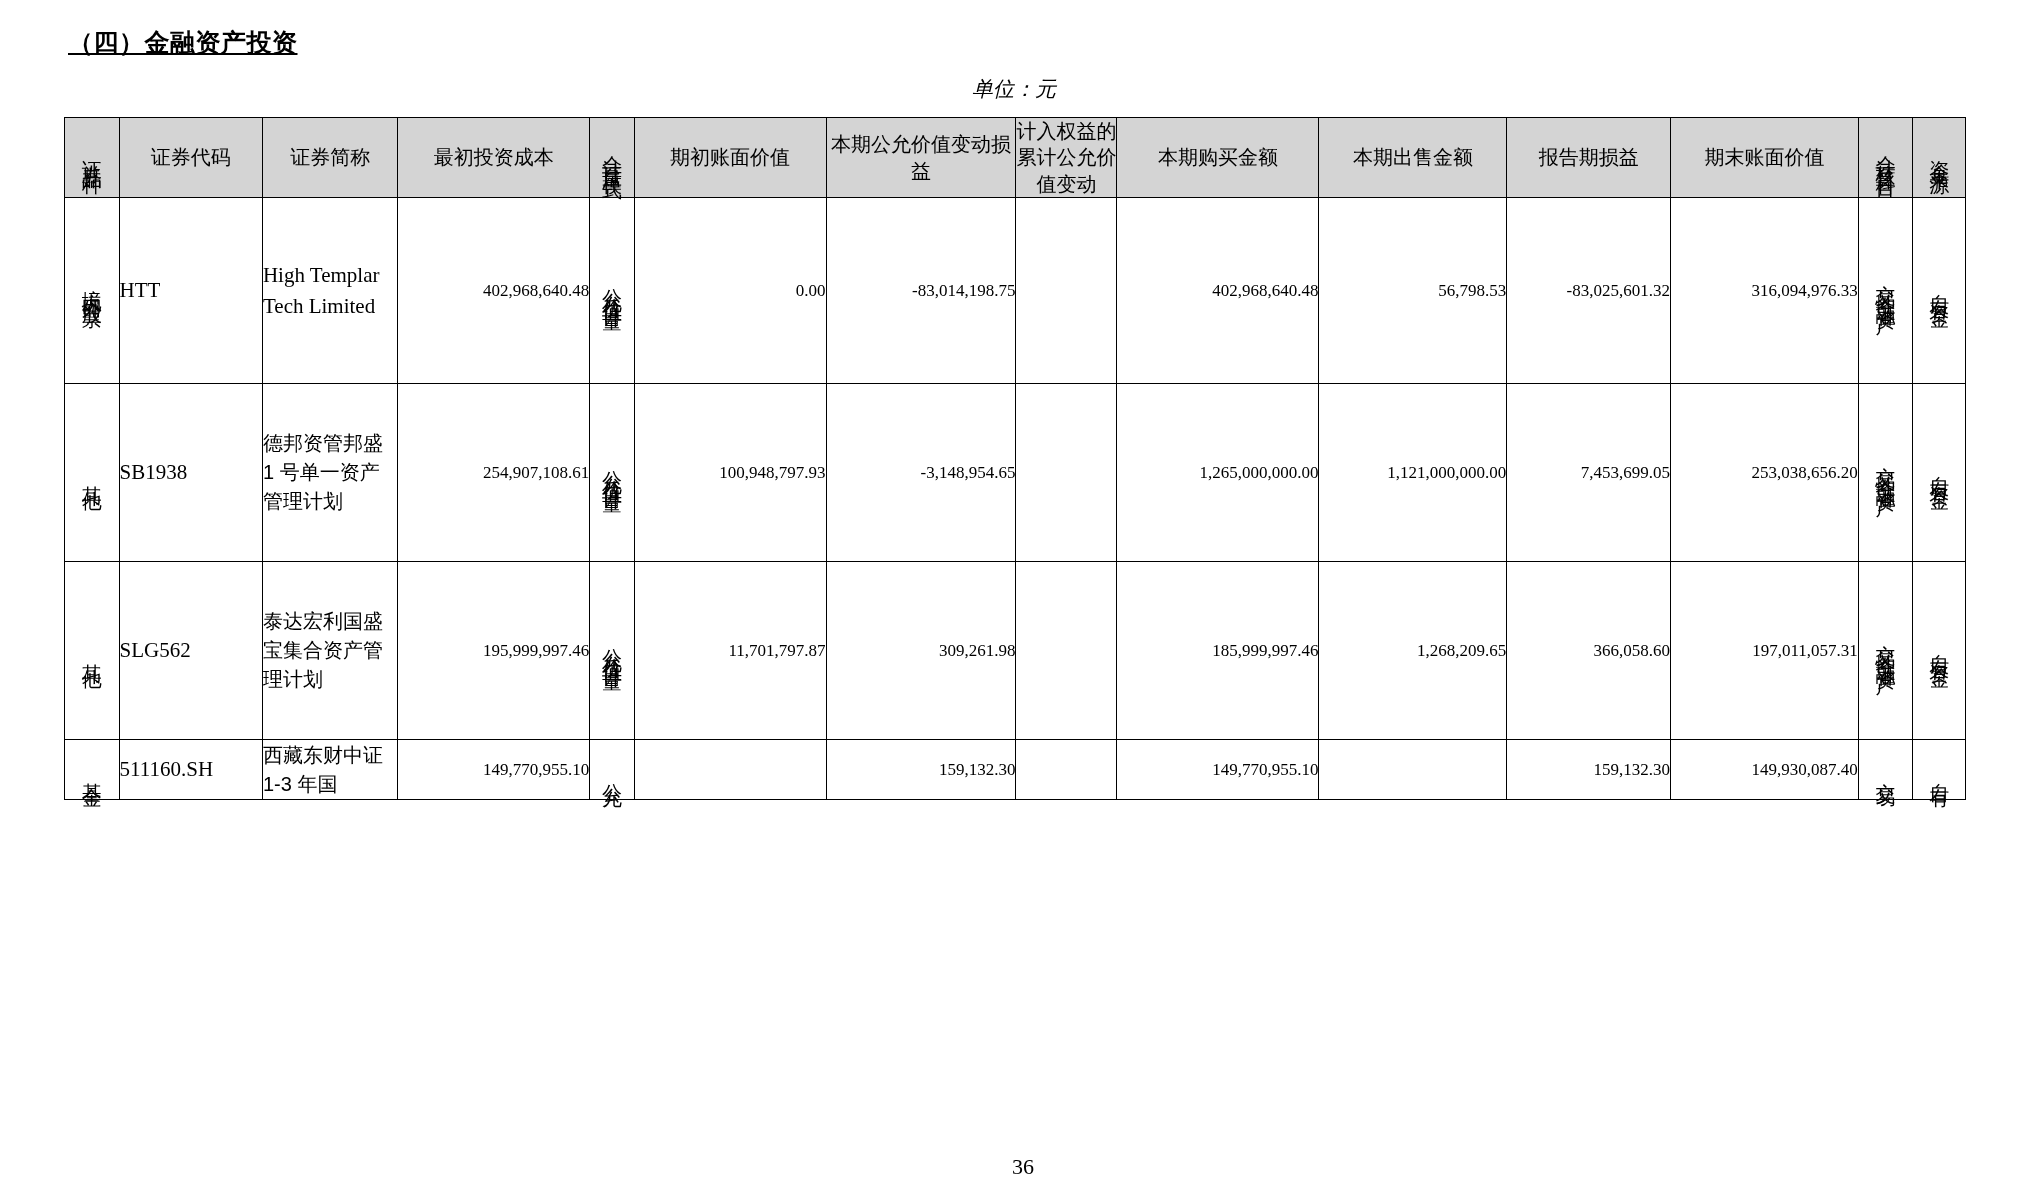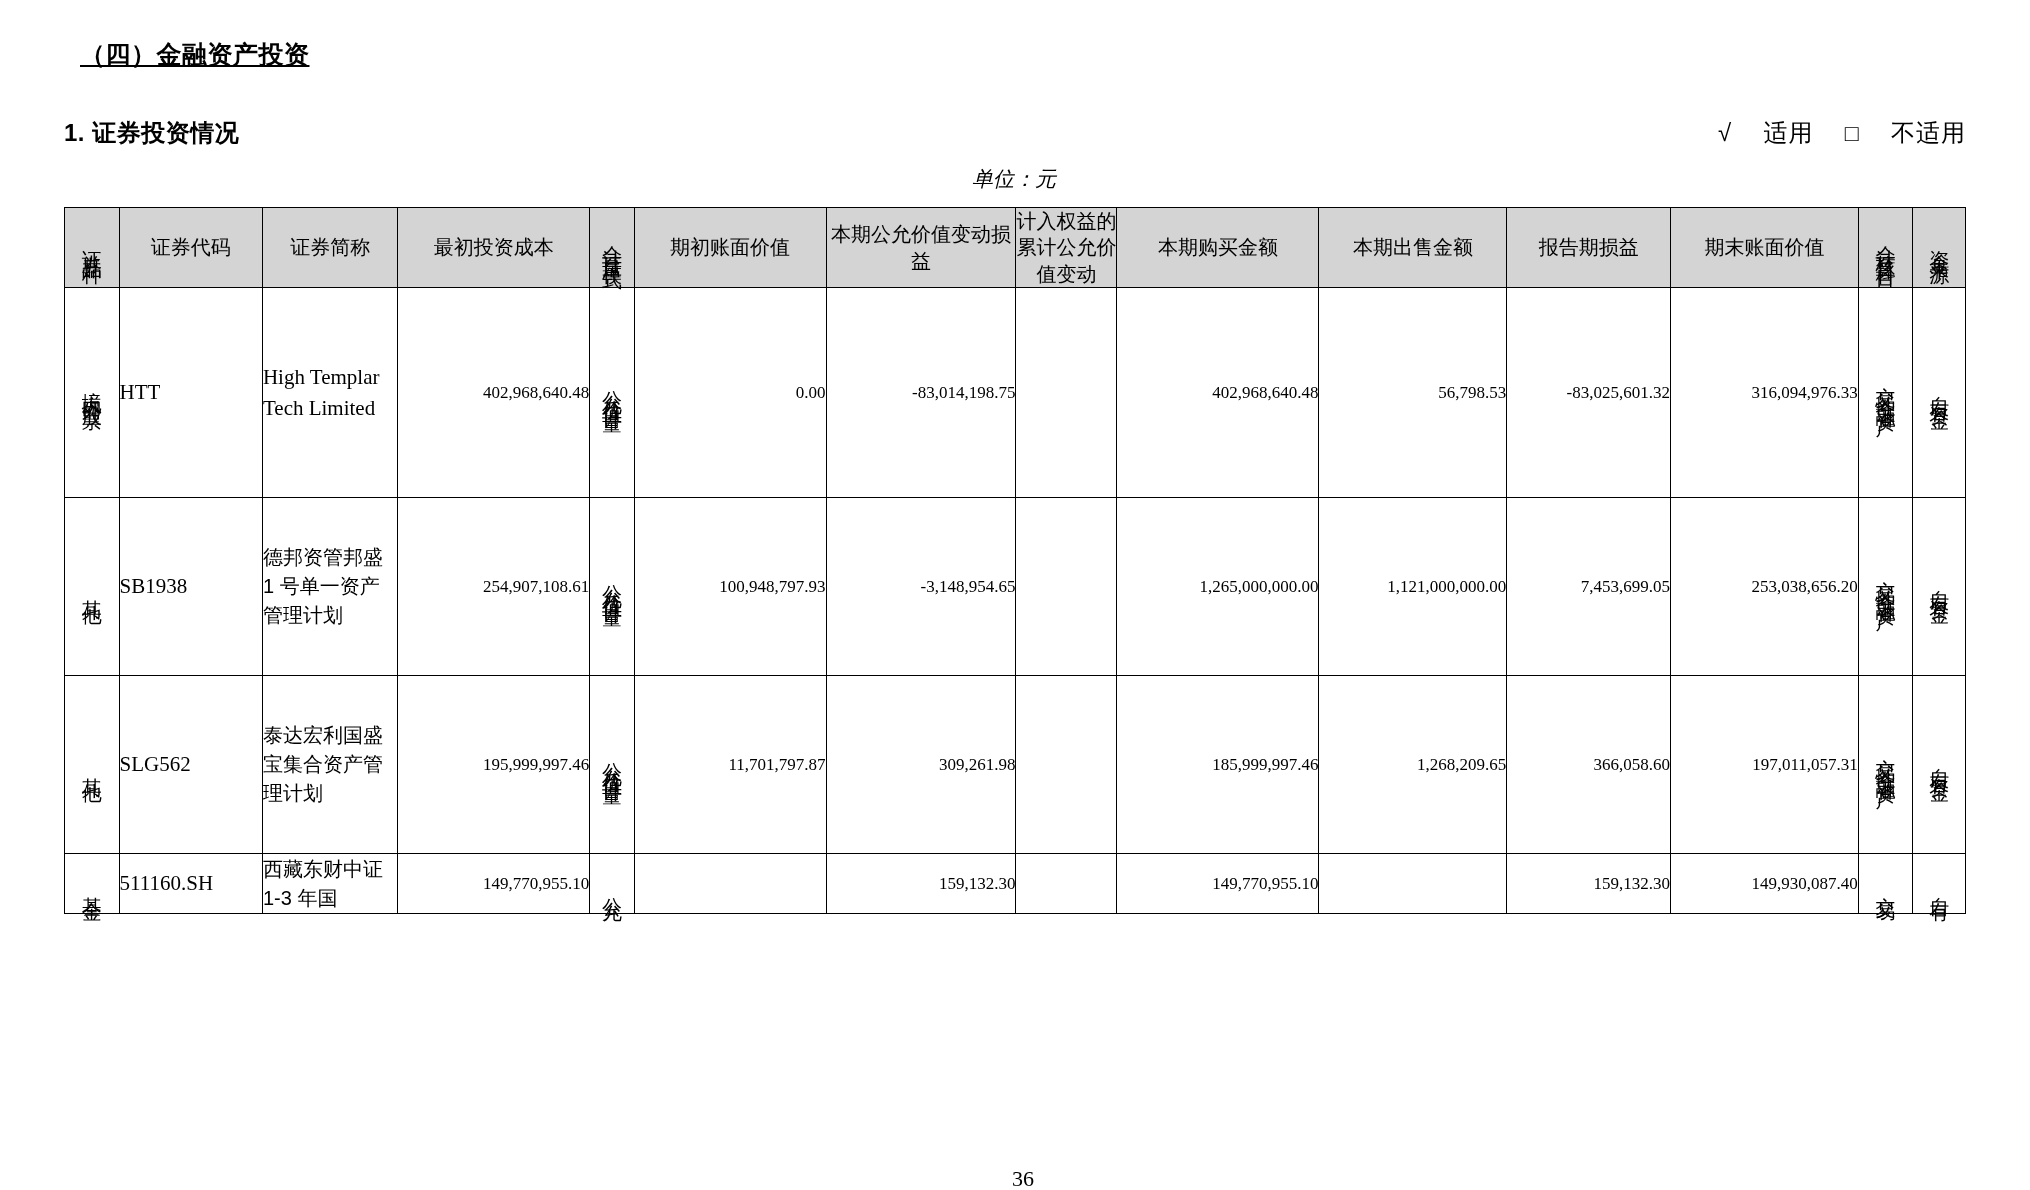--- a/index.html
+++ b/index.html
@@ -20,21 +20,21 @@
     width: 2030px;
     height: 1190px;
     box-sizing: border-box;
     padding: 0 64px;
   }
   .section-title {
     font-family: "Liberation Sans", sans-serif;
     font-weight: bold;
     font-size: 25px;
     text-decoration: underline;
-    margin: 16px;
+    margin: 4px;
     padding-top: 22px;
     letter-spacing: 0.5px;
   }
   .subhead-row {
     display: flex;
     align-items: baseline;
     justify-content: space-between;
     margin-top: 46px;
   }
   .sub-title {
@@ -117,21 +117,21 @@
   }
   td.name-cell {
     text-align: left;
     padding-left: 12px;
     line-height: 1.45;
   }
   td.latin {
     font-family: "Liberation Serif", serif;
     font-size: 21px;
   }
-  .row-h1 { height: 210px; }
+  .row-h1 { height: 186px; }
   .row-h2 { height: 178px; }
   .row-h3 { height: 178px; }
   .row-h4 { height: 60px; margin-top: 28px; }
   .page-number {
     position: absolute;
     bottom: 14px;
     left: 8px;
     width: 100%;
     text-align: center;
     font-family: "Liberation Serif", serif;
@@ -153,32 +153,20 @@
   col.c12 { width: 54px; }
   col.c13 { width: 52px; }
 </style>
 </head>
 <body>
 
 <div class="page">
 
   <h1 class="section-title">（四）金融资产投资</h1>
 
-  <div class="subhead-row">
-    <div class="sub-title">1. 证券投资情况</div>
-    <div class="applicability">
-      <span>√</span>
-      <span class="gap"></span>
-      <span>适用</span>
-      <span class="gap"></span>
-      <span class="box">□</span>
-      <span class="gap"></span>
-      <span>不适用</span>
-    </div>
-  </div>
 
   <div class="unit-line">单位：元</div>
 
   <table class="sec-table">
     <colgroup>
       <col class="c0">
         <col class="c1">
         <col class="c2">
         <col class="c3">
         <col class="c4">

